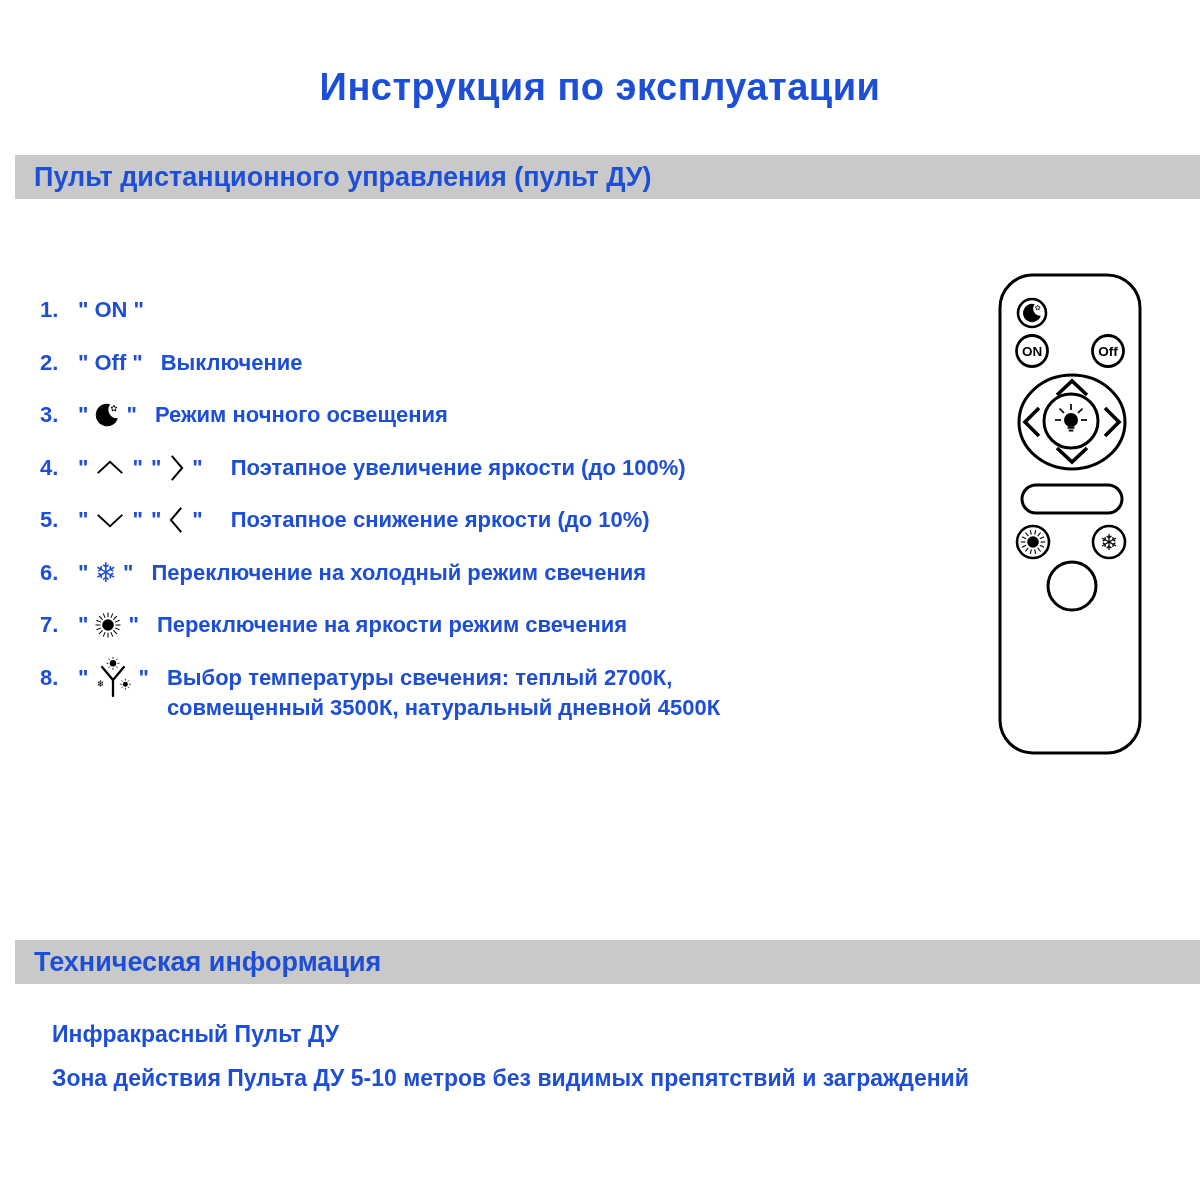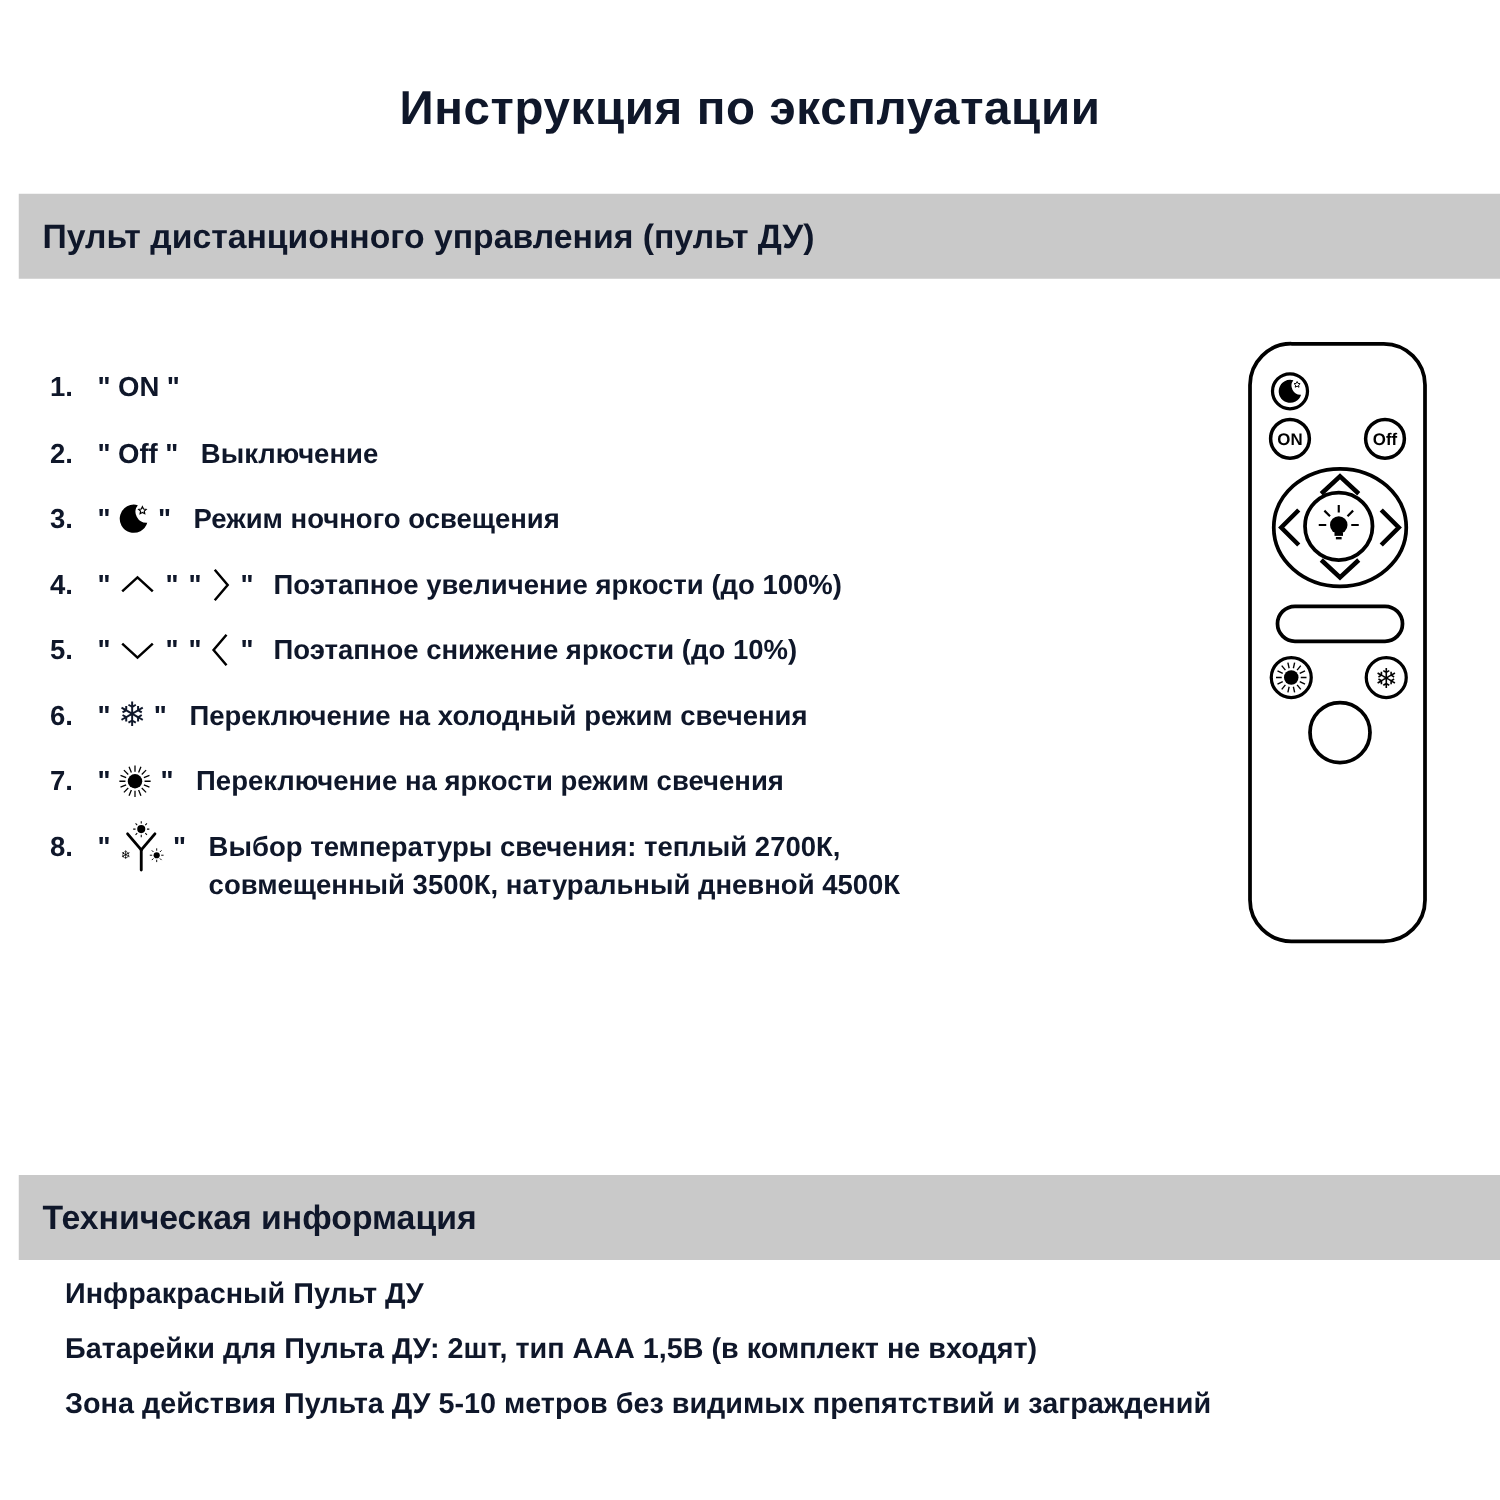--- a/index.html
+++ b/index.html
@@ -1,43 +1,43 @@
 <!DOCTYPE html>
 <html><head>
 <meta charset="utf-8">
 <style>
   html,body {margin:0; padding:0; background:#ffffff;}
   .page {
     position:relative; width:1200px; height:1200px; background:#fff;
-    font-family:"Liberation Sans", sans-serif; color:#0f172a; overflow:hidden;
+    font-family:"Liberation Sans", sans-serif; color:#1d4ed8; overflow:hidden;
   }
   .title {
     position:absolute; top:66px; left:0; width:100%; margin:0;
     text-align:center; font-size:38px; font-weight:bold; letter-spacing:0.5px;
   }
   .bar {
-    position:absolute; left:15px; right:0; height:68px;
+    position:absolute; left:15px; right:0; height:44px;
     display:flex; align-items:center; padding-left:19px; box-sizing:border-box;
     font-size:27px; font-weight:bold;
   }
   .bar-remote {top:155px;}
   .bar-tech {top:940px;}
   .items {position:absolute; left:40px; top:284px;}
   .item {display:flex; height:52.5px; font-size:22px; font-weight:bold; white-space:nowrap;}
   .item .num {width:34px; display:flex; align-items:center;}
   .item .tokens {display:flex; align-items:center;}
   .item .desc {display:flex; align-items:center; margin-left:14px;}
   .item-8 {height:auto; min-height:52.5px; align-items:stretch;}
   .item-8 .num, .item-8 .tokens {height:52.5px;}
   .item-8 .desc {display:block; width:560px; white-space:normal; line-height:30px; padding-top:11px;}
   .q {margin:0 4px;}
   .tok-label {margin:0 2px;}
   .ic {display:block; margin:0 2px;}
   .snow-glyph {font-family:"DejaVu Sans", sans-serif; font-size:27px; font-weight:bold; line-height:1; margin:0 2px;}
-  .item-4 .desc, .item-5 .desc {margin-left:12px;}
+  .item-4 .desc, .item-5 .desc {margin-left:24px;}
   .remote {position:absolute; left:995px; top:272px;}
   .tech {position:absolute; left:52px; top:1012px;}
   .tech-line {height:44px; display:flex; align-items:center; font-size:23px; font-weight:bold; white-space:nowrap;}
 </style>
 </head>
 <body>
 
 <div class="page">
 
   <h1 class="title">Инструкция по эксплуатации</h1>
@@ -258,17 +258,16 @@
 
     <circle cx="77" cy="314" r="24" fill="#fff" stroke="#000" stroke-width="3"></circle>
   </svg>
 
   <div class="bar bar-tech" style="background: rgb(201, 201, 201);">
     <span>Техническая информация</span>
   </div>
 
   <div class="tech">
     <div class="tech-line">Инфракрасный Пульт ДУ</div>
-    <div class="tech-line">Батарейки для Пульта ДУ: 2шт, тип ААА 1,5В (в комплект не входят)</div>
     <div class="tech-line">Зона действия Пульта ДУ 5-10 метров без видимых препятствий и заграждений</div>
   </div>
 
 </div>
 
 </body></html>

